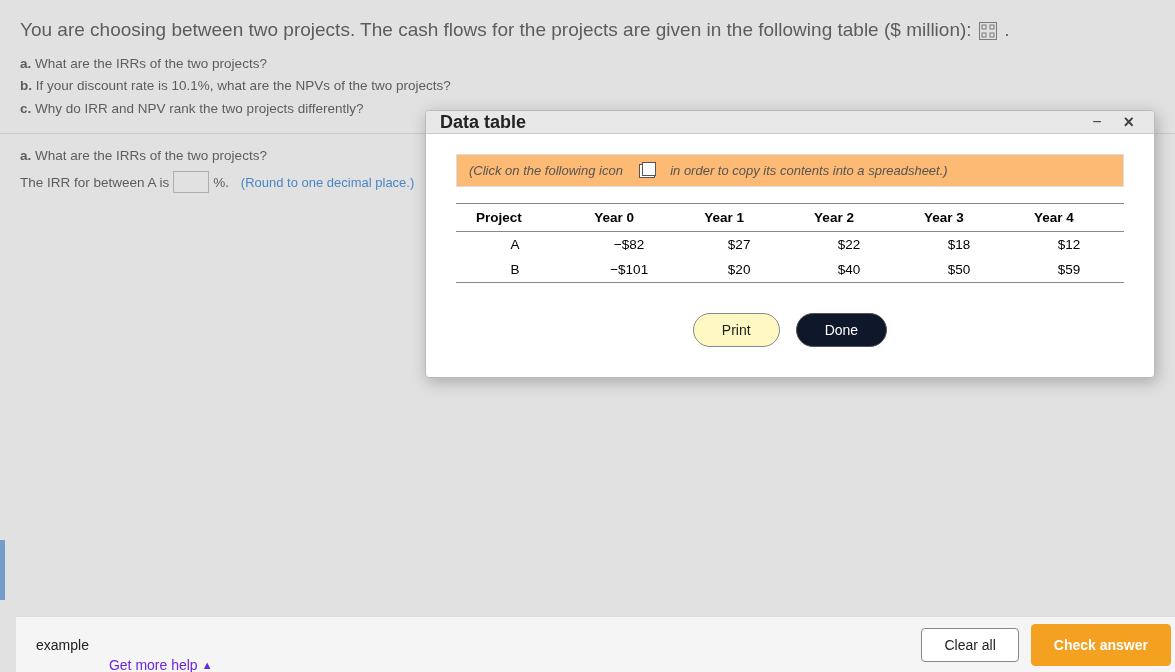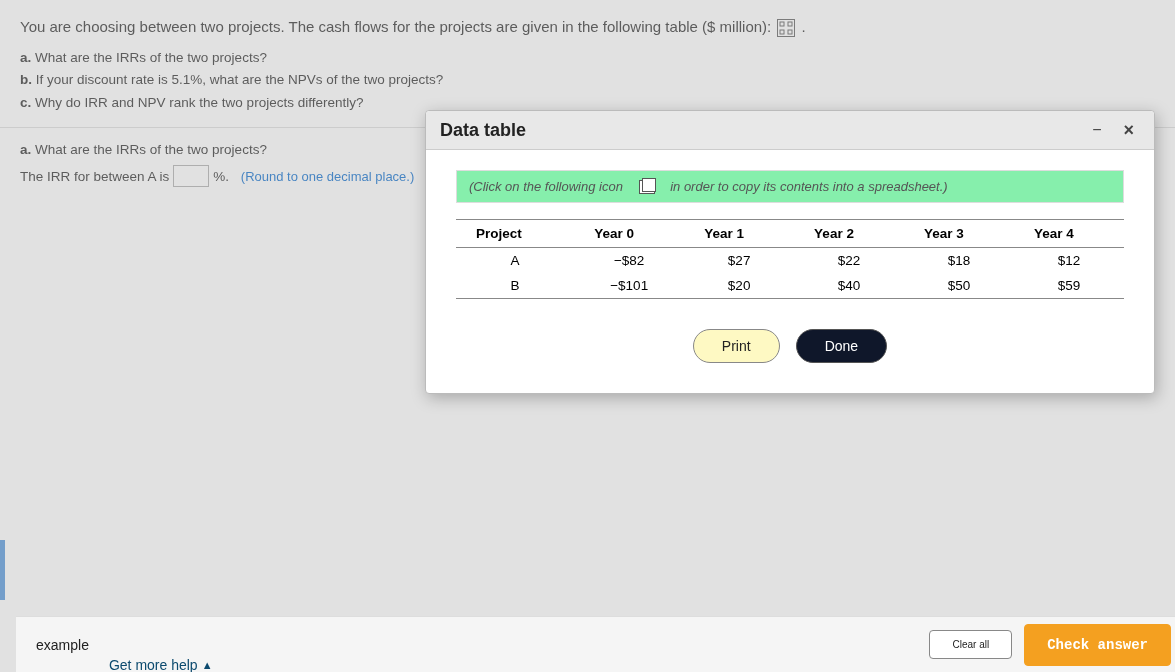--- a/index.html
+++ b/index.html
@@ -22,21 +22,21 @@
     }
 
     
     .question-area {
       padding: 16px 20px 12px 20px;
       background: #fff;
       border-bottom: 1px solid #ddd;
     }
 
     .question-intro {
-      font-size: 15px;
+      font-size: 19px;
       color: #222;
       margin-bottom: 8px;
       line-height: 1.5;
     }
 
     .question-parts {
       font-size: 13.5px;
       color: #222;
       line-height: 1.7;
     }
@@ -103,21 +103,21 @@
       border-radius: 4px;
       width: 730px;
       box-shadow: 2px 4px 16px rgba(0,0,0,0.25);
     }
 
     .modal-header {
       background: #e8e8e8;
       display: flex;
       align-items: center;
       justify-content: space-between;
-      padding: 8px 14px;
+      padding: 0 14px;
       border-bottom: 1px solid #ccc;
       border-radius: 4px 4px 0 0;
     }
 
     .modal-title {
       font-size: 18px;
       font-weight: bold;
       color: #222;
     }
 
@@ -146,21 +146,21 @@
       padding: 20px 30px 30px 30px;
     }
 
     .copy-instruction {
       font-size: 13px;
       color: #555;
       margin-bottom: 16px;
       font-style: italic;
       border: 1px solid #ddd;
       padding: 8px 12px;
-      background: #86efac;
+      background: #fdba74;
       display: flex;
       align-items: center;
       gap: 6px;
     }
 
     .copy-icon {
       display: inline-block;
       width: 16px;
       height: 14px;
       border: 1px solid #555;
@@ -247,21 +247,21 @@
     }
 
     .example-label {
       font-size: 14px;
       color: #222;
       margin-right: 20px;
     }
 
     .get-more-help {
       font-size: 14px;
-      color: #0c4a6e;
+      color: #6d28d9;
       display: flex;
       align-items: center;
       gap: 4px;
       cursor: pointer;
       margin-top: 41px;
     }
 
     .help-arrow {
       font-size: 11px;
     }
@@ -271,35 +271,34 @@
       display: flex;
       gap: 12px;
       align-items: center;
     }
 
     .btn-clear-all {
       background: #fff;
       border: 1px solid #888;
       border-radius: 4px;
       padding: 8px 22px;
-      font-size: 10px;
+      font-size: 14px;
       cursor: pointer;
       color: #222;
     }
 
     .btn-check-answer {
       background: #f4a020;
       border: 1px solid #f4a020;
       border-radius: 4px;
       padding: 12px 22px;
       font-size: 14px;
       cursor: pointer;
       color: #fff;
       font-weight: bold;
-      font-family: Liberation Mono, monospace;
     }
 
     
     .left-accent {
       position: absolute;
       left: 0;
       top: 540px;
       width: 5px;
       height: 60px;
       background: #4a90d9;
@@ -334,21 +333,21 @@
           <rect x="1" y="1" width="4" height="4"></rect>
           <rect x="9" y="1" width="4" height="4"></rect>
           <rect x="1" y="9" width="4" height="4"></rect>
           <rect x="9" y="9" width="4" height="4"></rect>
         </svg>
       </span>
       <span> .</span>
     </div>
     <div class="question-parts">
       <span class="part"><span class="bold">a.</span> <span>What are the IRRs of the two projects?</span></span>
-      <span class="part"><span class="bold">b.</span> <span>If your discount rate is 5.1%, what are the NPVs of the two projects?</span></span>
+      <span class="part"><span class="bold">b.</span> <span>If your discount rate is 10.1%, what are the NPVs of the two projects?</span></span>
       <span class="part"><span class="bold">c.</span> <span>Why do IRR and NPV rank the two projects differently?</span></span>
     </div>
   </div>
 
   <div class="sub-question-area">
     <div class="sub-question-label">
       <span class="bold">a.</span>
       <span>What are the IRRs of the two projects?</span>
     </div>
     <div class="input-line">

